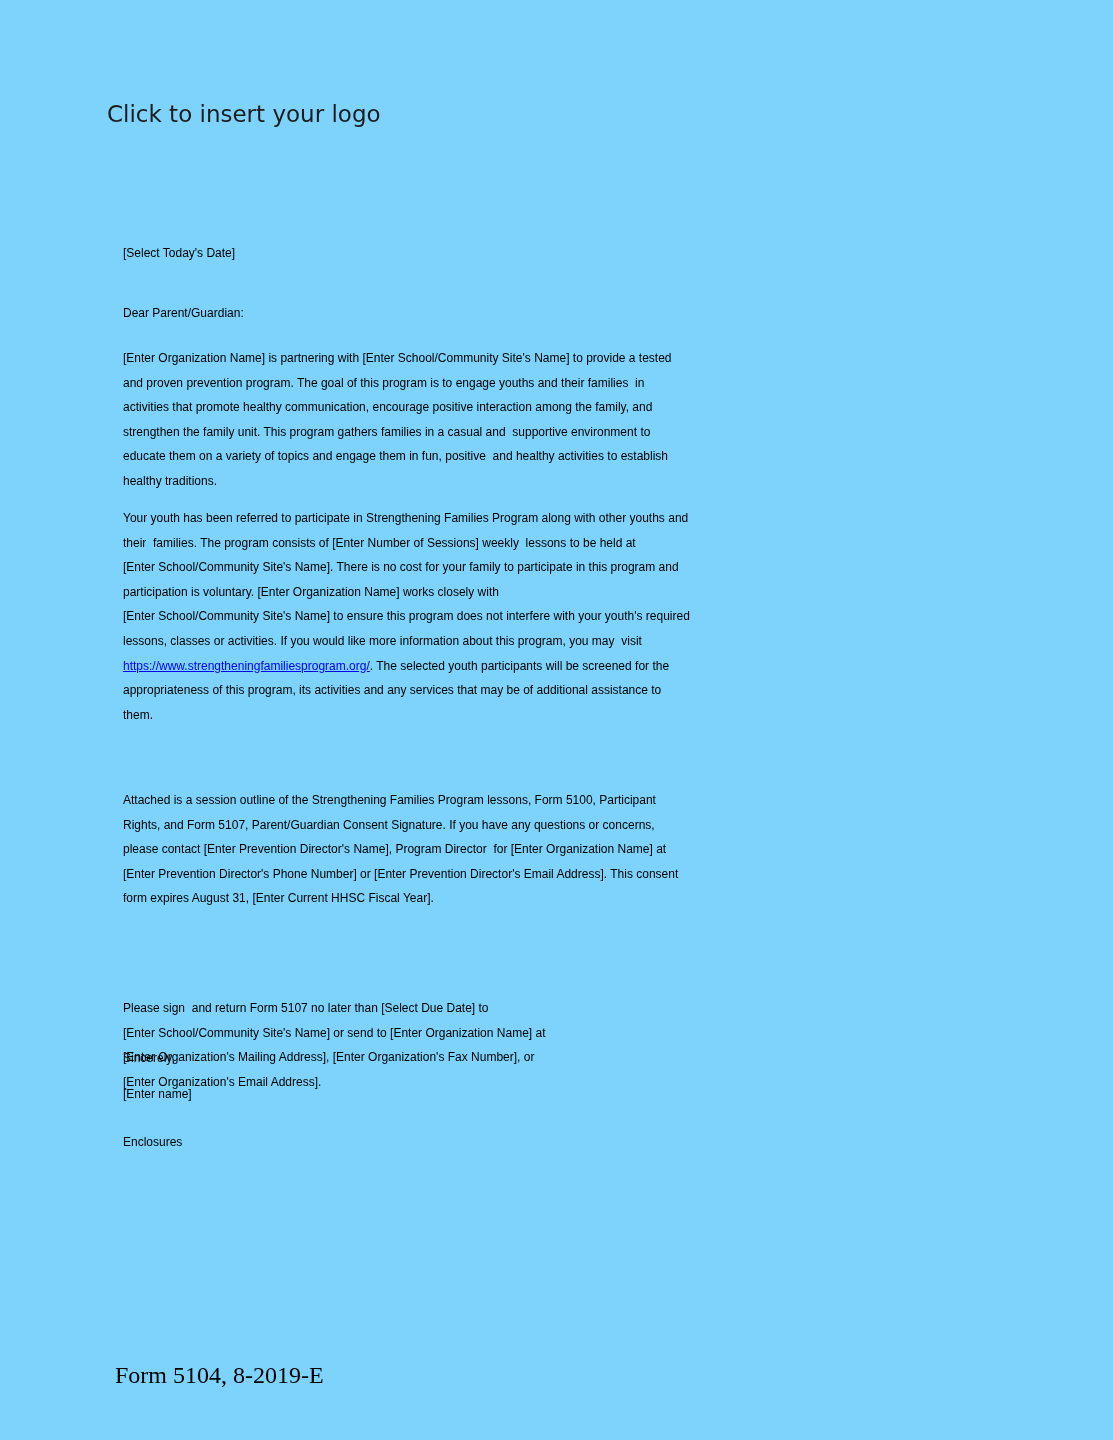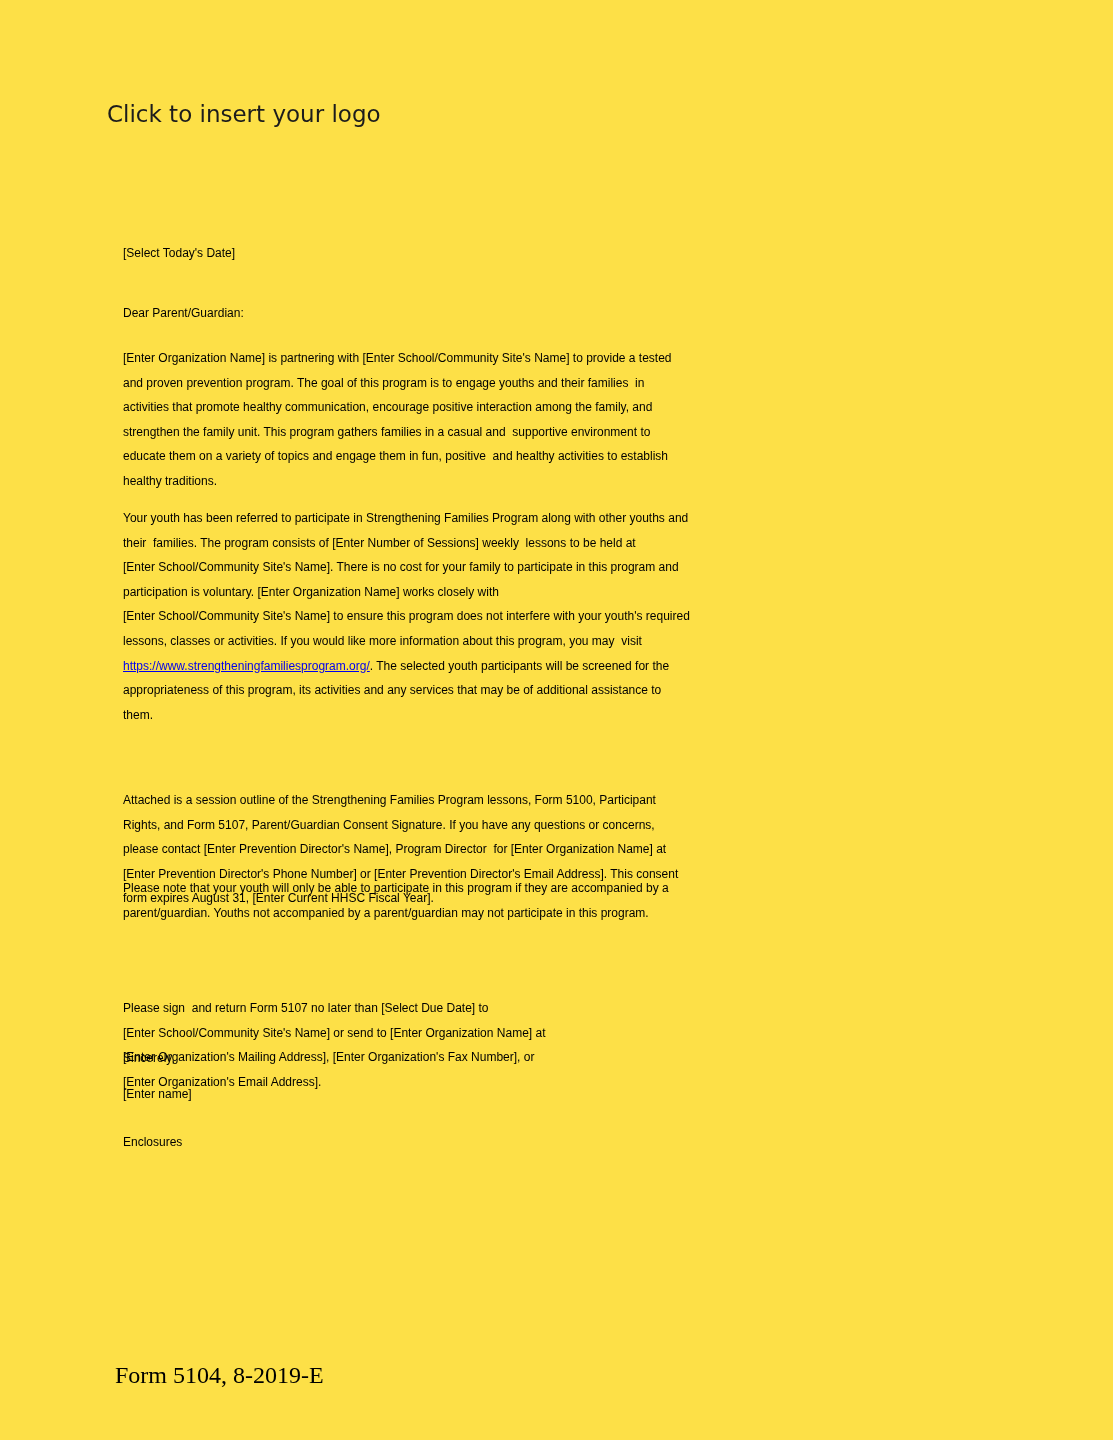--- a/index.html
+++ b/index.html
@@ -4,21 +4,21 @@
 <style>
   html, body {
     margin: 0;
     padding: 0;
     background: #ffffff;
   }
   .page {
     position: relative;
     width: 1113px;
     height: 1440px;
-    background: #fde047;
+    background: #7dd3fc;
     color: #000000;
     font-family: "Liberation Sans", sans-serif;
     overflow: hidden;
   }
   .logo-placeholder {
     position: absolute;
     left: 107px;
     top: 100px;
     font-family: "DejaVu Sans", sans-serif;
     font-size: 23px;
@@ -87,22 +87,20 @@
 </span><a class="site-link" href="#">https://www.strengtheningfamiliesprogram.org/</a><span>. The selected youth participants will be screened for the
 appropriateness of this program, its activities and any services that may be of additional assistance to
 them.</span></div>
 
   <div class="block p3">Attached is a session outline of the Strengthening Families Program lessons, Form 5100, Participant
 Rights, and Form 5107, Parent/Guardian Consent Signature. If you have any questions or concerns,
 please contact [Enter Prevention Director's Name], Program Director  for [Enter Organization Name] at
 [Enter Prevention Director's Phone Number] or [Enter Prevention Director's Email Address]. This consent
 form expires August 31, [Enter Current HHSC Fiscal Year].</div>
 
-  <div class="block p4">Please note that your youth will only be able to participate in this program if they are accompanied by a
-parent/guardian. Youths not accompanied by a parent/guardian may not participate in this program.</div>
 
   <div class="block p5">Please sign  and return Form 5107 no later than [Select Due Date] to
 [Enter School/Community Site's Name] or send to [Enter Organization Name] at
 [Enter Organization's Mailing Address], [Enter Organization's Fax Number], or
 [Enter Organization's Email Address].</div>
 
   <div class="block closing">Sincerely,</div>
 
   <div class="block enclosures">Enclosures</div>
 

